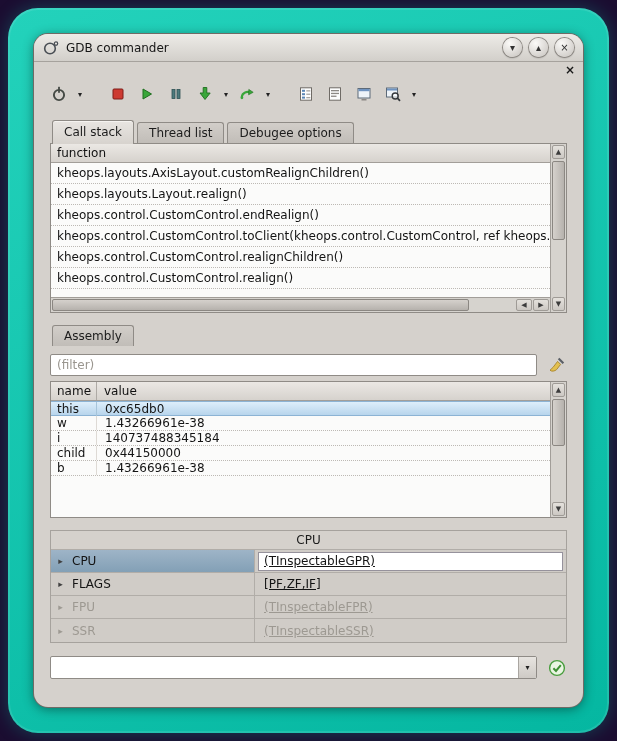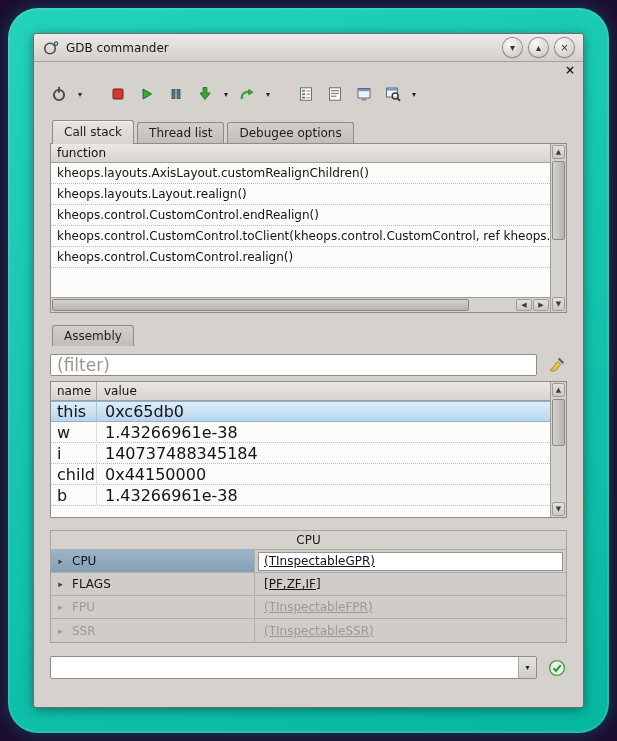--- a/index.html
+++ b/index.html
@@ -8,21 +8,21 @@
     background:#1b0d31;
     font-family:"DejaVu Sans","Liberation Sans",sans-serif;
     position:relative; overflow:hidden;
   }
   .frame {
     position:absolute; inset:8px; border-radius:30px;
     background:linear-gradient(155deg,#23d2bb,#05b7a1);
     box-shadow: inset 0 0 0 2px rgba(255,255,255,0.10), 0 0 18px rgba(14,190,167,0.30);
   }
   .window {
-    position:absolute; inset:26px; border-radius:2px; background:#d5d1cc;
+    position:absolute; inset:26px; border-radius:14px; background:#d5d1cc;
     box-shadow:0 0 0 1px #6f6b66, 0 2px 12px rgba(0,0,0,.45);
     display:flex; flex-direction:column; overflow:hidden;
   }
   
   .titlebar {
     height:28px; flex:none; display:flex; align-items:center; gap:7px;
     padding:0 9px; background:linear-gradient(#edebe7,#d2cfca);
     border-bottom:1px solid #a6a29d;
   }
   .title { font-size:12px; color:#161616; }
@@ -68,21 +68,21 @@
   }
   .col-header .pad { padding:0 6px; }
   .hc-name { width:46px; padding:0 6px; border-right:1px solid #aeaaa5; height:100%; display:flex; align-items:center; }
   .hc-value { flex:1; padding:0 7px; height:100%; display:flex; align-items:center; }
   .rows { flex:1; overflow:hidden; }
   .crow {
     height:21px; display:flex; align-items:center; padding:0 6px;
     font-size:12px; color:#141414; border-bottom:1px dotted #bdb9b4;
     white-space:nowrap; overflow:hidden;
   }
-  .vrow { height:21px; display:flex; align-items:center; font-size:16px; color:#141414; border-bottom:1px dotted #bdb9b4; }
+  .vrow { height:15px; display:flex; align-items:center; font-size:12px; color:#141414; border-bottom:1px dotted #bdb9b4; }
   .vname { width:46px; padding:0 6px; display:flex; align-items:center; border-right:1px solid #dedad5; }
   .vval { flex:1; padding:0 8px; display:flex; align-items:center; white-space:nowrap; overflow:hidden; }
   .vrow.sel {
     background:linear-gradient(#ddeefb,#b8d5ec);
     border-top:1px solid #8cb3d4; border-bottom:1px solid #8cb3d4;
   }
   .vrow.sel .vname { border-right-color:#a6c4da; }
   
   .vscroll { width:16px; flex:none; border-left:1px solid #a29e99; background:#d6d3ce; display:flex; flex-direction:column; }
   .sarrow {
@@ -99,21 +99,21 @@
   .hthumb { position:absolute; left:0; top:0; bottom:0; width:90%; background:linear-gradient(#d5d1cc,#b6b2ad); border:1px solid #8b8782; border-radius:2px; }
   .harrow {
     width:16px; flex:none; display:flex; align-items:center; justify-content:center;
     font-size:7px; color:#3c3c3c; background:linear-gradient(#e4e1dc,#ccc8c3);
     border:1px solid #9f9b96; border-radius:2px; margin-left:1px;
   }
   
   .filter-row { margin:8px 0 5px; display:flex; align-items:center; gap:8px; flex:none; }
   .filter-input {
     flex:1; height:22px; border:1px solid #8f8b86; border-radius:2px; background:#fff;
-    font-family:"DejaVu Sans","Liberation Sans",sans-serif; font-size:17px; padding:0 6px; color:#333;
+    font-family:"DejaVu Sans","Liberation Sans",sans-serif; font-size:12px; padding:0 6px; color:#333;
   }
   .filter-input::placeholder { color:#9a968f; opacity:1; }
   .broom-btn { width:22px; height:22px; display:flex; align-items:center; justify-content:center; }
   
   .cpu-box { margin-top:12px; flex:none; border:1px solid #a6a29d; background:#fdba74; }
   .cpu-title { height:18px; display:flex; align-items:center; justify-content:center; font-size:12px; color:#1c1c1c; background:#d5d1cc; }
   .cpu-grid { border-top:1px solid #b1ada8; }
   .cpu-row { display:flex; height:23px; border-bottom:1px solid #b1ada8; }
   .cpu-row:last-child { border-bottom:none; }
   .cpu-name { width:204px; flex:none; border-right:1px solid #b1ada8; display:flex; align-items:center; gap:7px; padding:0 5px; font-size:12px; color:#141414; background:#d0ccc7; }
@@ -243,20 +243,21 @@
         <div class="panel callstack">
           <div class="panel-main">
             <div class="col-header">
               <span class="pad">function</span>
             </div>
             <div class="rows">
               <div class="crow">kheops.layouts.AxisLayout.customRealignChildren()</div>
               <div class="crow">kheops.layouts.Layout.realign()</div>
               <div class="crow">kheops.control.CustomControl.endRealign()</div>
               <div class="crow">kheops.control.CustomControl.toClient(kheops.control.CustomControl, ref kheops.</div>
+              <div class="crow">kheops.control.CustomControl.realignChildren()</div>
               <div class="crow">kheops.control.CustomControl.realign()</div>
             </div>
             <div class="hscroll">
               <div class="htrack">
                 <div class="hthumb"></div>
               </div>
               <span class="harrow">◀</span>
               <span class="harrow">▶</span>
             </div>
           </div>

